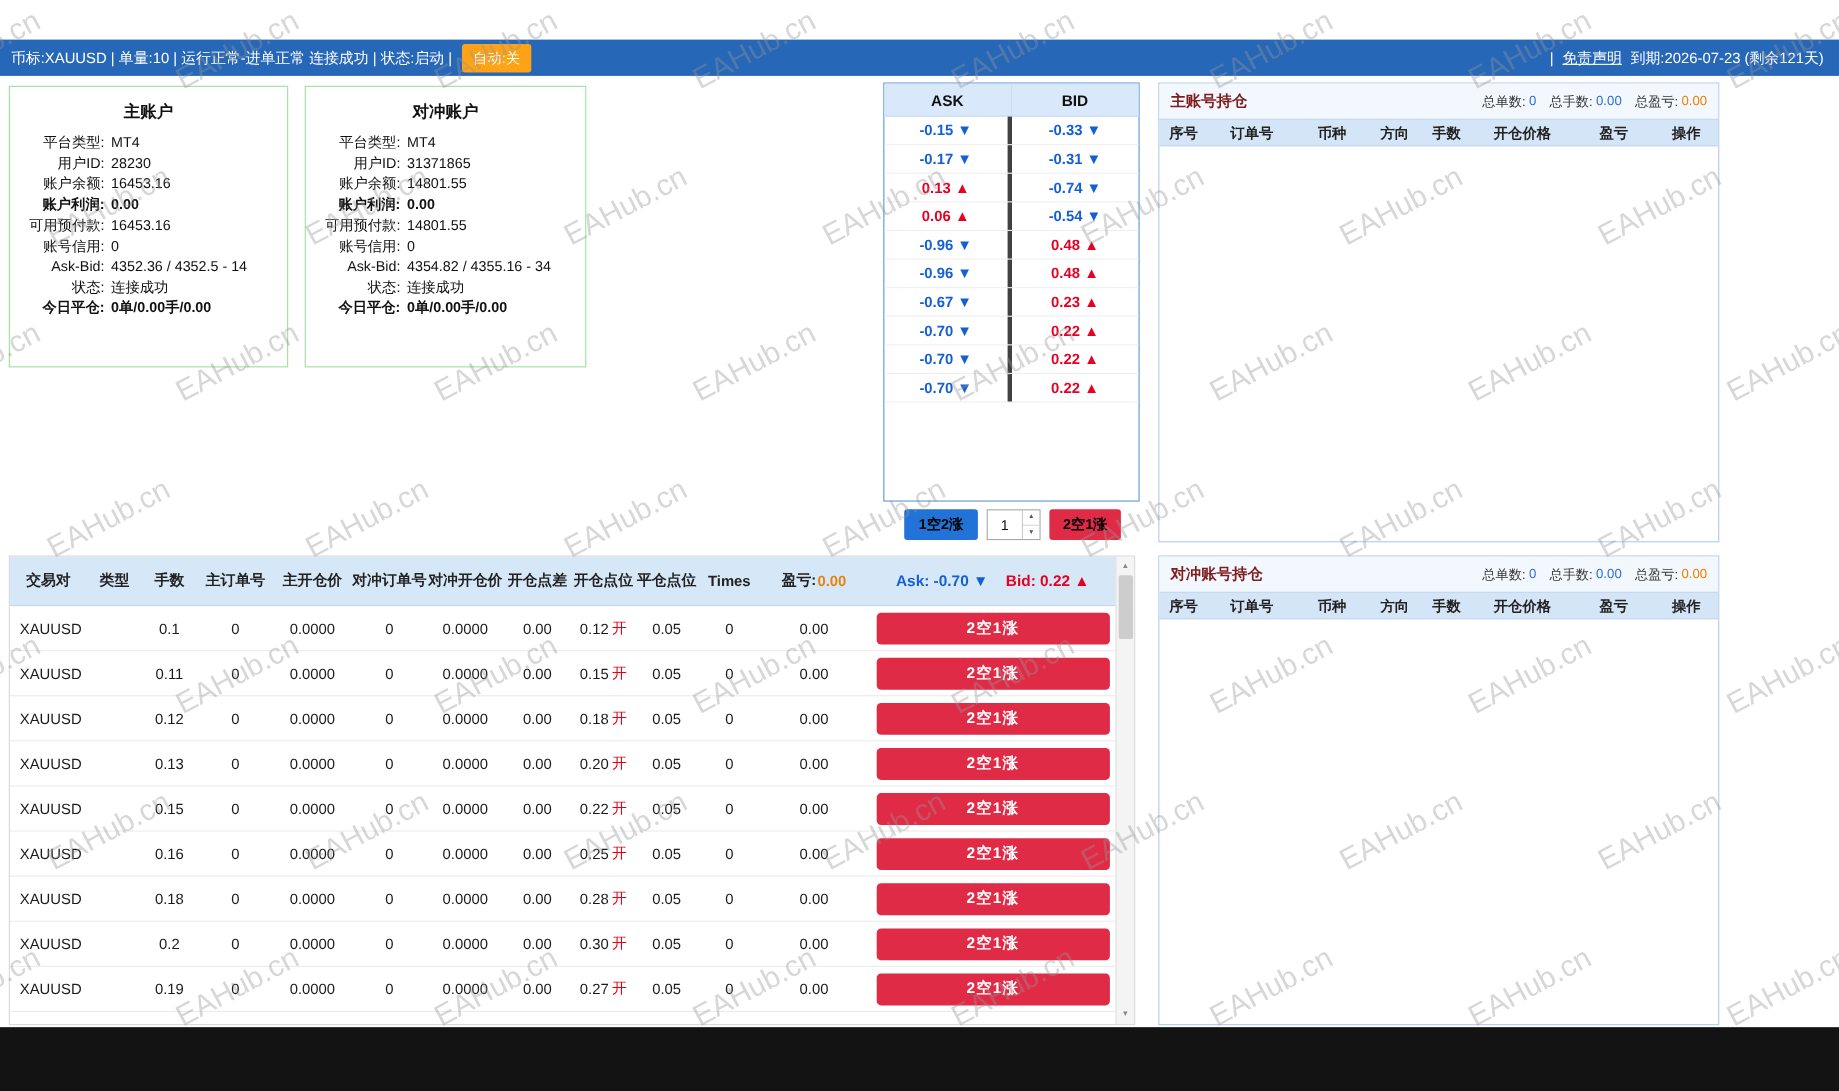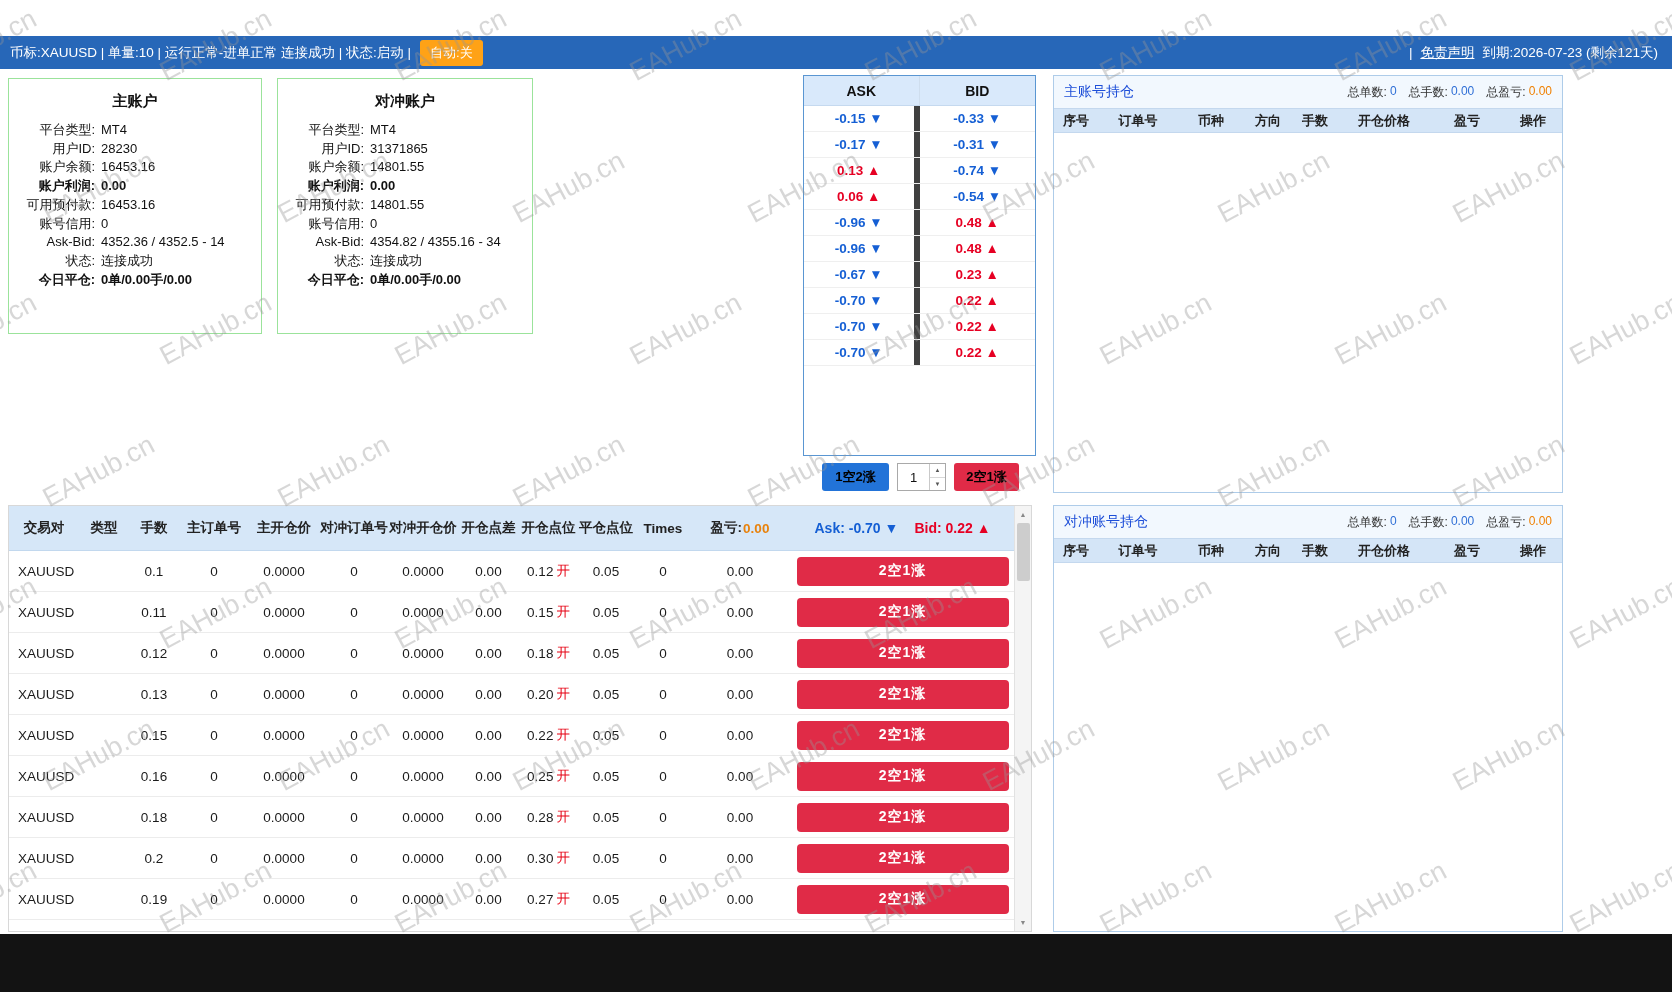--- a/index.html
+++ b/index.html
@@ -32,40 +32,40 @@
   .acc-label { width: 86px; text-align: right; white-space: nowrap; }
   .acc-value { margin-left: 6px; flex: 1; text-align: left; white-space: nowrap; }
 
   
   .quote { position: absolute; left: 803px; top: 75px; width: 233px; height: 381px; border: 1px solid #5a96d2; background: #fff; }
   .q-head { display: flex; height: 30px; background: #d9e9fb; border-bottom: 1px solid #c5d9ef; }
   .q-head .qh { width: 50%; display: flex; align-items: center; justify-content: center; font-weight: bold; font-size: 14px; color: #111; }
   .q-head .qh:first-child { border-right: 1px solid #cfdeee; }
   .q-row { display: flex; height: 26px; border-bottom: 1px solid #efefef; }
   .q-cell { width: 50%; display: flex; align-items: center; justify-content: center; font-size: 13.5px; font-weight: bold; }
-  .q-cell:first-child { border-right: 6px solid #404040; }
+  .q-cell:first-child { border-right: 4px solid #404040; }
   .up { color: #e60023; }
   .dn { color: #155fd4; }
 
   
   .trade-btn { position: absolute; top: 463px; height: 28px; border: none; border-radius: 3px; color: #000000; font-weight: bold; font-size: 13px; cursor: pointer; font-family: inherit; }
   .buy { left: 822px; width: 67px; background: #2273d8; }
   .sell { left: 954px; width: 65px; background: #e02b47; }
   .spinner { position: absolute; left: 897px; top: 463px; width: 49px; height: 28px; border: 1px solid #a9a9a9; background: #fff; display: flex; }
   .spin-val { flex: 1; display: flex; align-items: center; justify-content: center; font-size: 13px; color: #111; }
   .spin-btns { width: 16px; border-left: 1px solid #c9c9c9; display: flex; flex-direction: column; }
   .spin-btns span { flex: 1; display: flex; align-items: center; justify-content: center; font-size: 6px; color: #555; cursor: pointer; }
   .spin-btns span:first-child { border-bottom: 1px solid #d8d8d8; }
 
   
   .pos-panel { position: absolute; left: 1053px; width: 510px; border: 1px solid #aecce9; background: #fff; }
   .pos-top { top: 75px; height: 418px; }
   .pos-bottom { top: 505px; height: 427px; }
   .pos-title-row { height: 32px; display: flex; align-items: center; padding: 0 10px; background: #f2f8fe; }
-  .pos-title { font-weight: normal; font-size: 14px; color: #1d4ed8; }
+  .pos-title { font-weight: bold; font-size: 14px; color: #7f1d1d; }
   .pos-stats { margin-left: auto; display: flex; gap: 12px; font-size: 12px; color: #333; align-items: center; }
   .stat { display: flex; gap: 3px; }
   .stat-v { color: #2f6fd6; }
   .stat-v.orange { color: #ef8000; }
   .pos-head { height: 25px; background: #d4e5f7; border-top: 1px solid #c4d8ee; border-bottom: 1px solid #c4d8ee; }
   .grid-8 { display: grid; grid-template-columns: 44px 80px 66px 48px 46px 92px 74px 58px; font-family: Liberation Mono, monospace; }
   .ph { display: flex; align-items: center; justify-content: center; font-size: 13px; font-weight: bold; color: #222; }
 
   
   .orders { position: absolute; left: 8px; top: 505px; width: 1024px; height: 427px; border: 1px solid #d8d8d8; background: #fff; }

